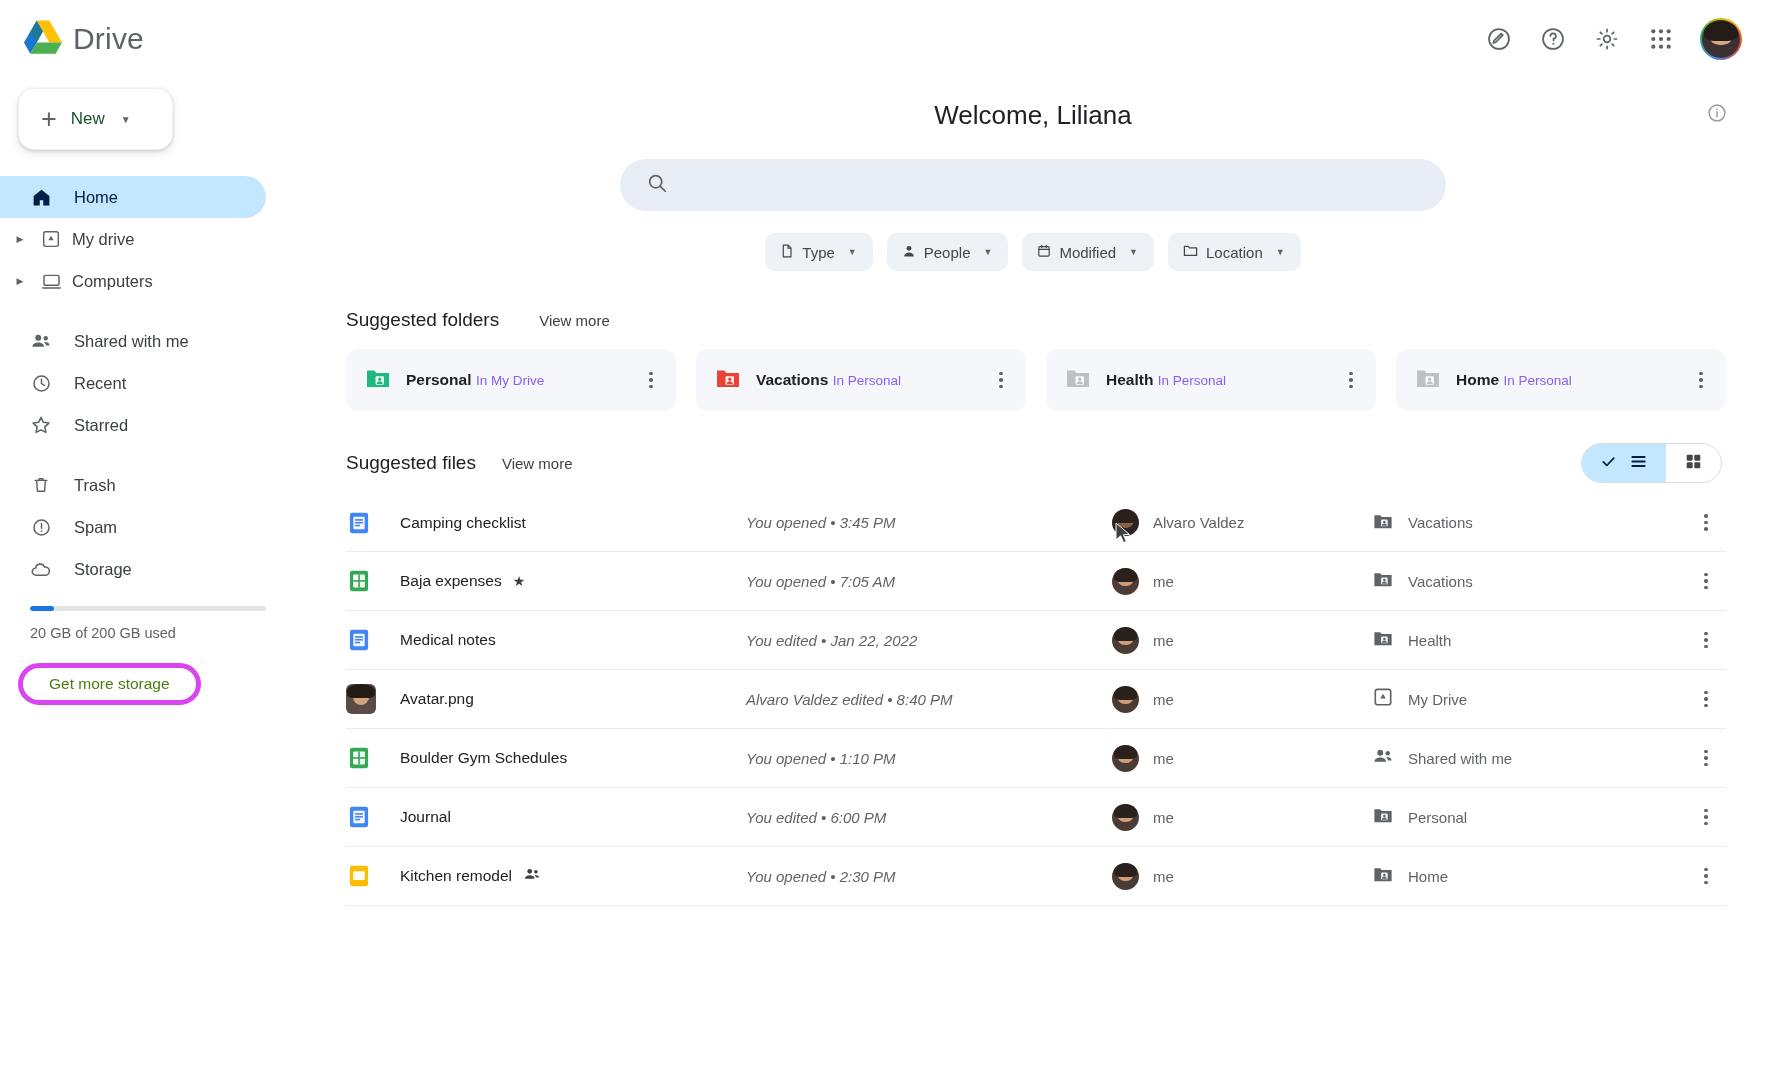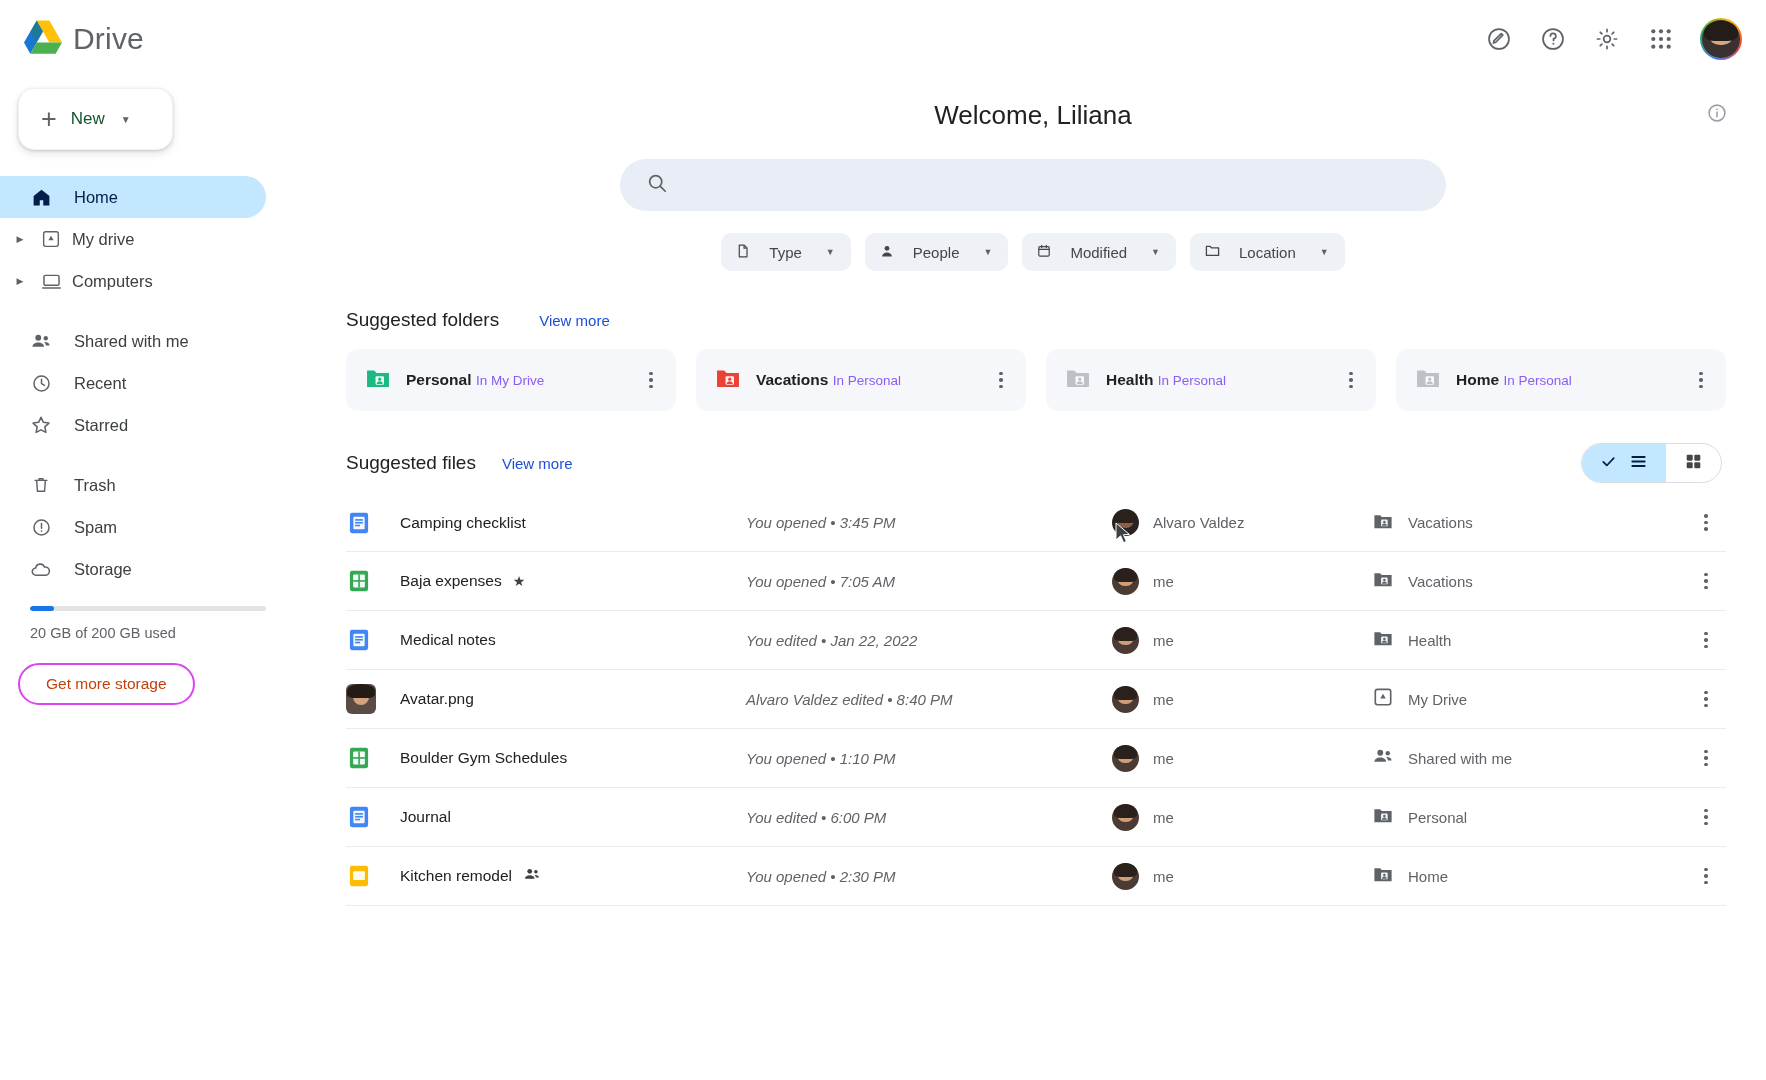--- a/index.html
+++ b/index.html
@@ -83,22 +83,22 @@
   .storage-wrap { margin: 16px 34px 0 30px; }
   .storage-bar {
     height: 5px; border-radius: 3px; background: #e3e3e3; overflow: hidden;
   }
   .storage-bar > i { display: block; height: 100%; background: #1a73e8; border-radius: 3px; }
   .storage-text { margin-top: 14px; font-size: 14.5px; color: #5f6368; }
   .storage-btn {
     margin: 22px 0 0 18px;
     display: inline-flex; align-items: center; justify-content: center;
     height: 42px; padding: 0 26px;
-    border: 2px solid #d946ef; border-radius: 21px;
-    color: #c2410c; font-size: 15.5px; background: #fff; cursor: pointer;
+    border: 5px solid #d946ef; border-radius: 21px;
+    color: #4d7c0f; font-size: 15.5px; background: #fff; cursor: pointer;
   }
 
   
   .main { position: absolute; top: 78px; left: 300px; right: 0; bottom: 0; }
   .welcome {
     text-align: center; font-size: 26px; color: #202124;
     margin-top: 22px; font-weight: 400;
   }
   .info-corner { position: absolute; top: 24px; right: 38px; cursor: pointer; }
 
@@ -111,31 +111,31 @@
   .searchbar input {
     border: none; outline: none; background: transparent;
     font-size: 17px; color: #3c4043; width: 100%;
     font-family: "Liberation Sans", sans-serif;
   }
   .searchbar input::placeholder { color: #7c8085; }
 
   .chips { display: flex; justify-content: center; gap: 14px; margin-top: 22px; }
   .chip {
     height: 38px; padding: 0 16px 0 14px; border-radius: 10px;
-    background: #eef1f6; display: flex; align-items: center; gap: 18px;
+    background: #eef1f6; display: flex; align-items: center; gap: 7px;
     font-size: 15px; color: #444746; cursor: pointer;
   }
   .chip .cv { font-size: 9px; color: #5f6368; margin-left: 6px; }
 
   .section-head {
     display: flex; align-items: baseline; gap: 40px;
     margin: 38px 0 8px 46px;
   }
   .section-title { font-size: 19px; color: #202124; font-weight: 500; }
-  .view-more { font-size: 15px; color: #1d4ed8; cursor: pointer; }
+  .view-more { font-size: 15px; color: #404040; cursor: pointer; }
 
   .folders { display: flex; gap: 20px; margin: 18px 0 0 46px; padding-right: 40px; }
   .folder-card {
     flex: 1; height: 62px; background: #f5f7fa; border-radius: 12px;
     display: flex; align-items: center; padding: 0 12px 0 18px; gap: 14px;
     cursor: pointer; min-width: 0;
   }
   .folder-meta { min-width: 0; flex: 1; }
   .folder-name { font-size: 15.5px; font-weight: 600; color: #202124; white-space: nowrap; overflow: hidden; text-overflow: ellipsis; }
   .folder-sub { font-size: 13.5px; color: #8b5cf6; margin-top: 3px; }

